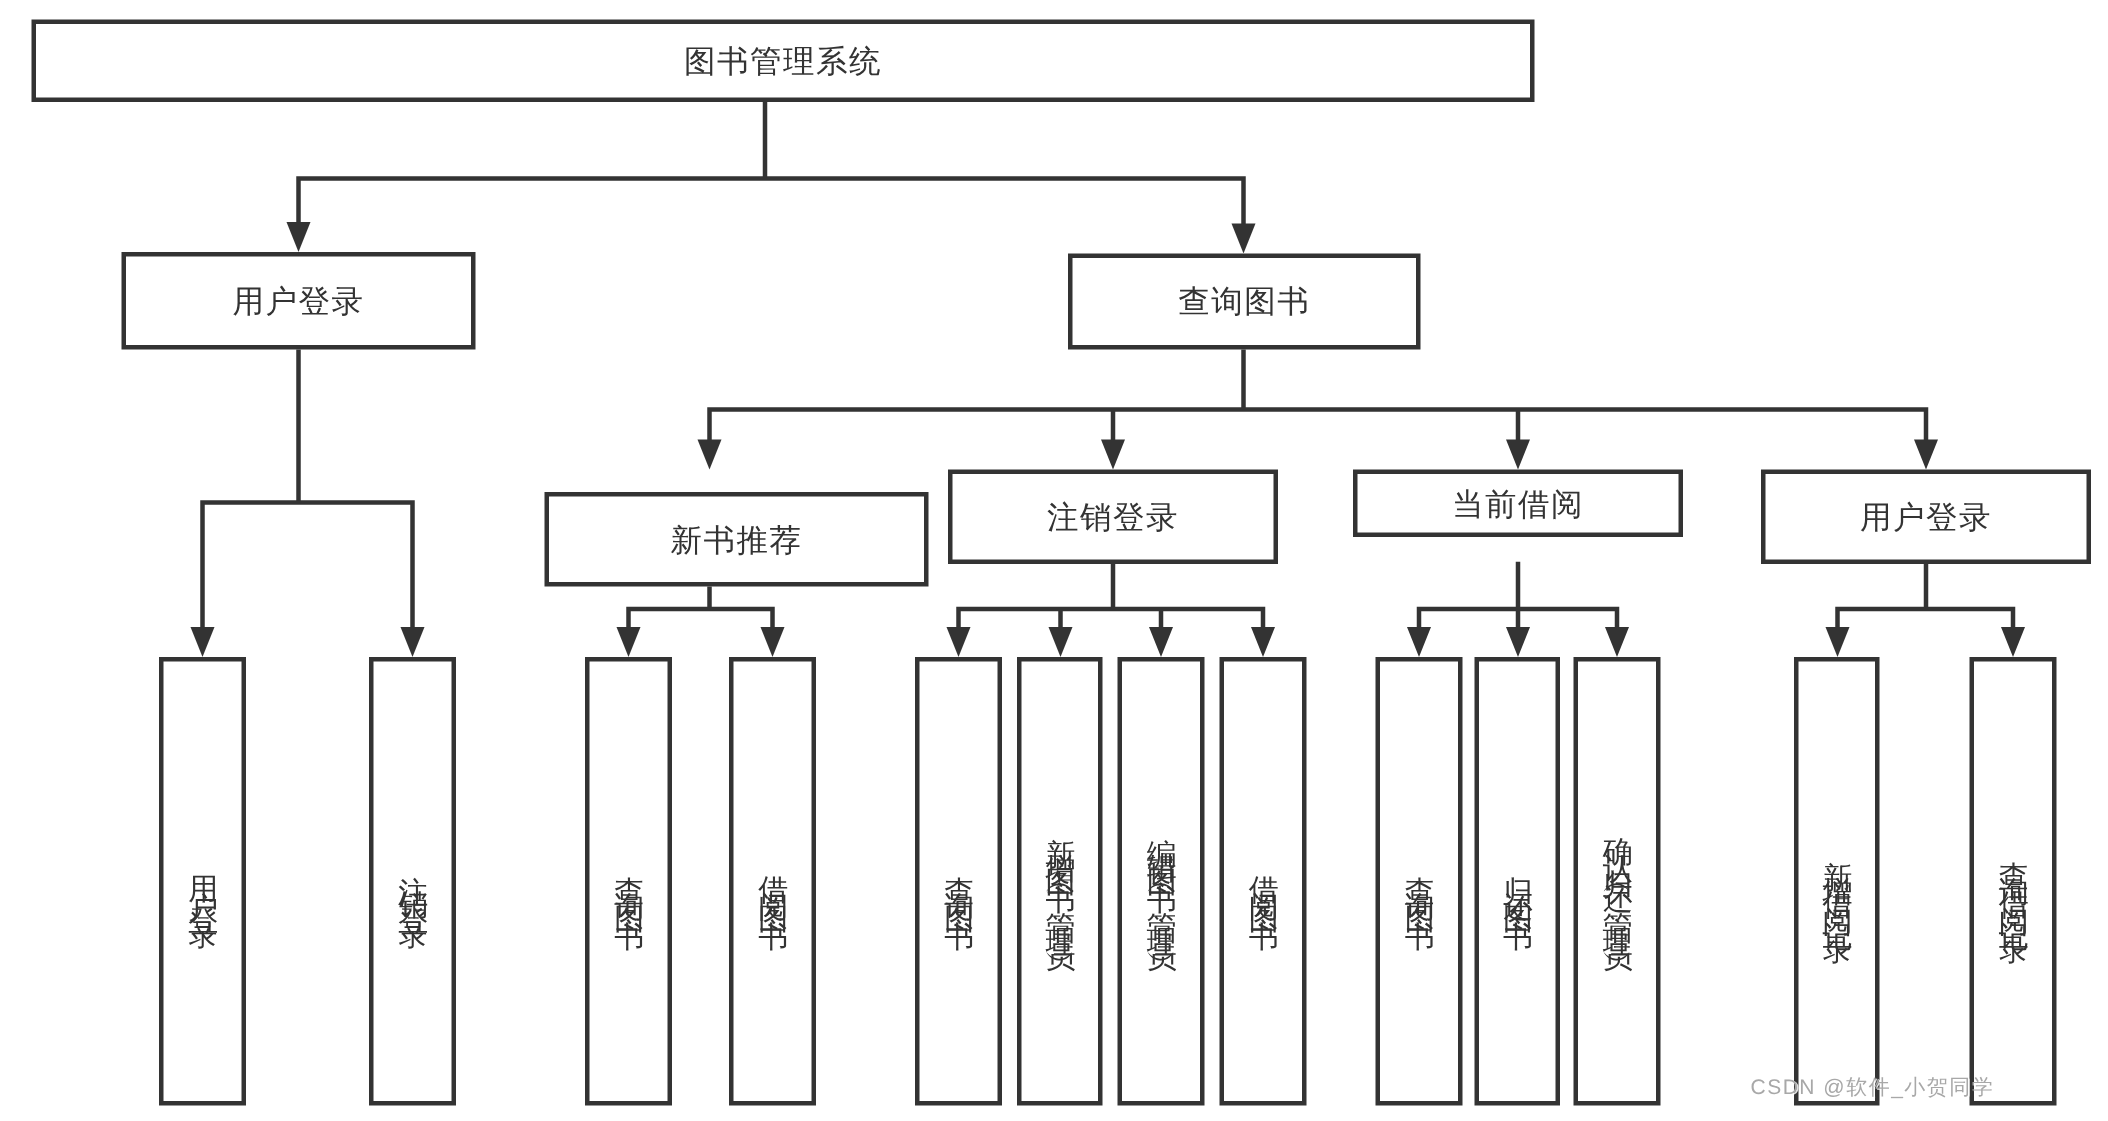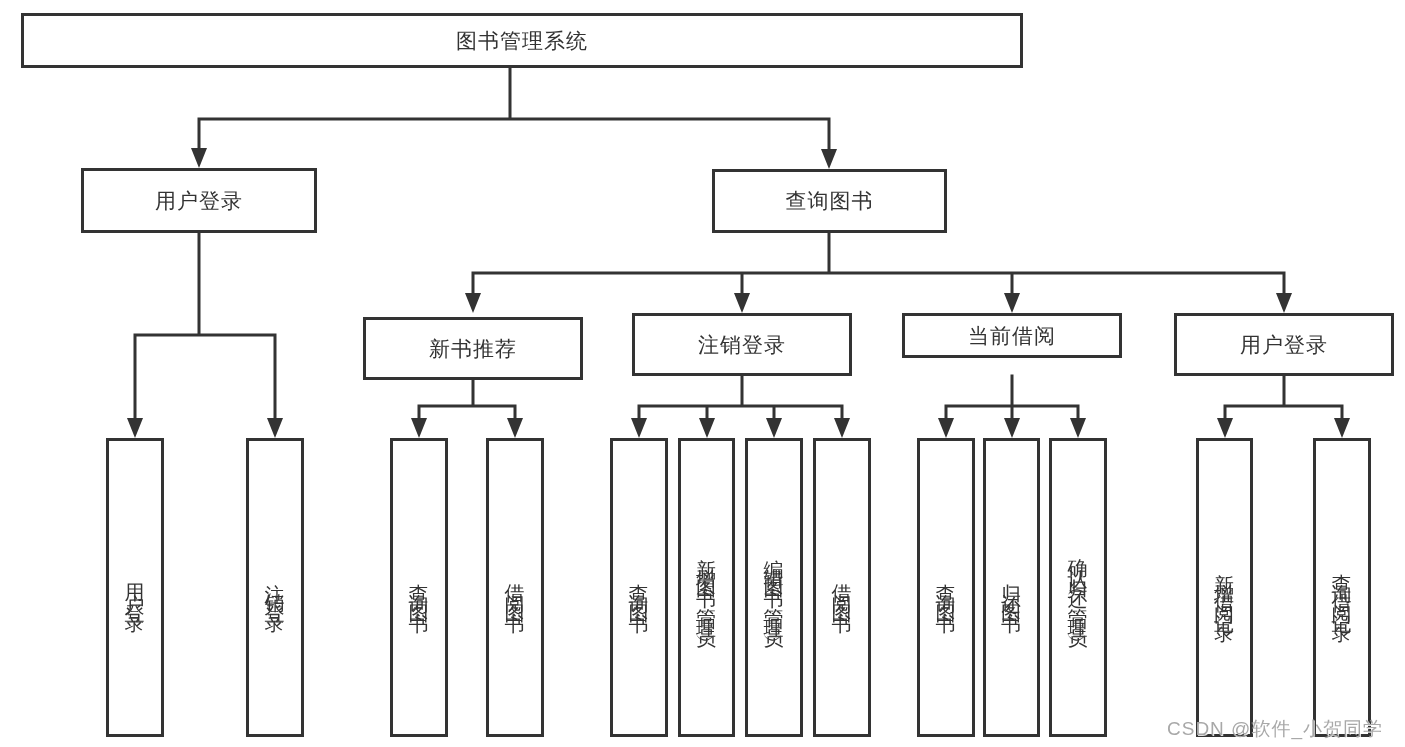--- a/index.html
+++ b/index.html
@@ -22,21 +22,21 @@
     writing-mode:vertical-rl;
     text-orientation:mixed;
     font-size:20px;
     letter-spacing:10px;
     line-height:1;
   }
   .watermark{
     position:absolute;
     left:1167px;
     top:716px;
-    font-size:19px;
+    font-size:14px;
     color:#a8a8a8;
     letter-spacing:1px;
     white-space:nowrap;
     text-shadow:1px 1px 0 rgba(255,255,255,0.85);
     z-index:5;
   }
 </style>
 </head>
 <body>
 
@@ -86,21 +86,21 @@
     <span>图书管理系统</span>
   </div>
 
   <div class="box h-box" style="left:81px;top:168px;width:236px;height:65px">
     <span>用户登录</span>
   </div>
   <div class="box h-box" style="left:712px;top:169px;width:235px;height:64px">
     <span>查询图书</span>
   </div>
 
-  <div class="box h-box" style="left:363px;top:317px;width:220px;height:63px">
+  <div class="box h-box" style="left:363px;top:328px;width:256px;height:63px">
     <span>新书推荐</span>
   </div>
   <div class="box h-box" style="left:632px;top:313px;width:220px;height:63px">
     <span>注销登录</span>
   </div>
   <div class="box h-box" style="left:902px;top:313px;width:220px;height:45px">
     <span>当前借阅</span>
   </div>
   <div class="box h-box" style="left:1174px;top:313px;width:220px;height:63px">
     <span>用户登录</span>

